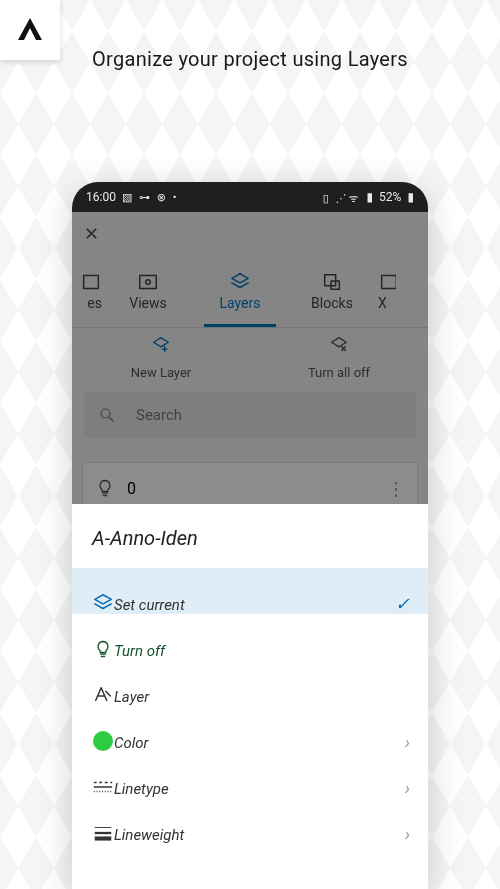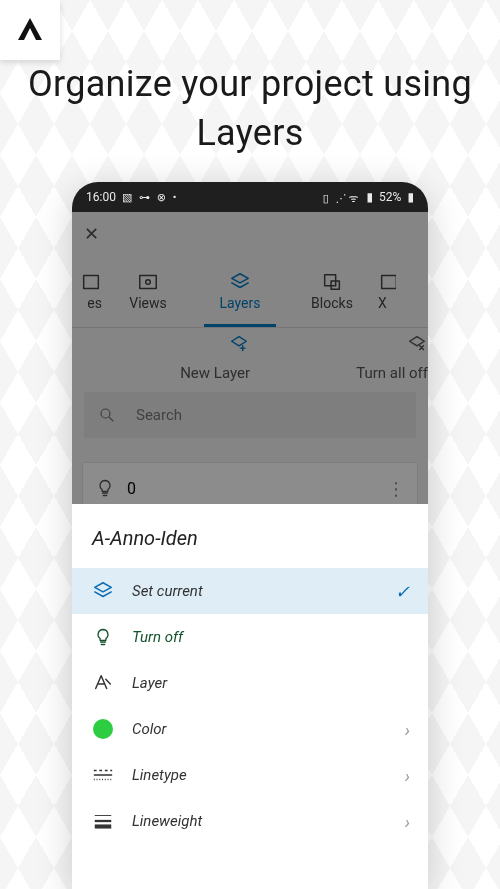--- a/index.html
+++ b/index.html
@@ -15,22 +15,22 @@
 }
 
 .logo-badge {
   position: absolute; top: 0; left: 0;
   width: 60px; height: 60px; background: #fff;
   display: flex; align-items: center; justify-content: center;
   z-index: 5; box-shadow: 0 2px 6px rgba(0,0,0,0.15);
 }
 
 .headline {
-  position: absolute; top: 60px; left: 0; right: 0;
-  text-align: center; font-size: 36px; font-weight: 400;
+  position: absolute; top: 46px; left: 0; right: 0;
+  text-align: center; font-size: 20px; font-weight: 400;
   color: #1a1a1a; line-height: 1.35; letter-spacing: 0.3px; z-index: 3;
 }
 
 .device {
   position: absolute; left: 72px; top: 182px;
   width: 356px; height: 707px;
   border-radius: 26px 26px 0 0; overflow: hidden;
   box-shadow: 0 8px 36px rgba(0,0,0,0.18);
   background: #fff; z-index: 4;
 }
@@ -51,21 +51,21 @@
 
 .tabs { display: flex; height: 74px; border-bottom: 1px solid #d6d6d6; overflow: hidden; padding-left: 6px; }
 .tab { flex: 0 0 92px; display: flex; flex-direction: column; align-items: center; justify-content: center; gap: 2px; color: #444; font-size: 14px; }
 .tab.partial-left { flex: 0 0 24px; align-items: flex-end; padding-right: 0; overflow: hidden; }
 .tab.partial-right { flex: 0 0 18px; align-items: flex-start; overflow: hidden; }
 .tab.active { color: #0079c1; position: relative; }
 .tab.active::after { content: ''; position: absolute; bottom: 0; left: 10px; right: 10px; height: 3px; background: #0079c1; }
 .tab svg { width: 22px; height: 22px; }
 
 .actions-row { display: flex; height: 58px; }
-.action { flex: 1; display: flex; flex-direction: column; align-items: flex-end; justify-content: center; gap: 9px; color: #555; font-size: 15px; }
+.action { flex: 1; display: flex; flex-direction: column; align-items: center; justify-content: center; gap: 9px; color: #555; font-size: 13px; }
 .action svg { width: 22px; height: 22px; }
 
 .search-row { padding: 6px 12px; }
 .search-box {
   background: #e6e6e6; border-radius: 2px; height: 46px;
   display: flex; align-items: center; gap: 20px; padding: 0 14px;
   color: #777; font-size: 15px;
 }
 
 .layer-row {
@@ -74,21 +74,21 @@
   padding: 0 12px; gap: 12px; position: relative;
 }
 .layer-row .more { position: absolute; right: 12px; color: #888; font-size: 18px; }
 
 .sheet {
   position: absolute; left: 0; right: 0; top: 322px; bottom: 0;
   background: #fff; z-index: 5; font-style: italic;
 }
 .sheet-title { padding: 22px 20px 18px; font-size: 20px; color: #222; font-weight: 400; }
 .menu-item {
-  height: 46px; display: flex; align-items: center; gap: 18px;
+  height: 46px; display: flex; align-items: flex-end; 
   padding: 0 20px; color: #333; font-size: 15px; position: relative;
 }
 .menu-item.selected { background: #dfeef6; }
 .menu-item.disabled { color: #14532d; }
 .menu-item .icon-slot { width: 22px; height: 22px; display: flex; align-items: center; justify-content: center; }
 .menu-item .chev { position: absolute; right: 18px; color: #9a9a9a; font-size: 18px; }
 .menu-item .check { position: absolute; right: 18px; color: #0b6bb3; font-size: 18px; }
 .color-dot { width: 20px; height: 20px; border-radius: 50%; }
 
 .icon-stroke { stroke: currentColor; stroke-width: 1.6; fill: none; stroke-linecap: round; stroke-linejoin: round; }

